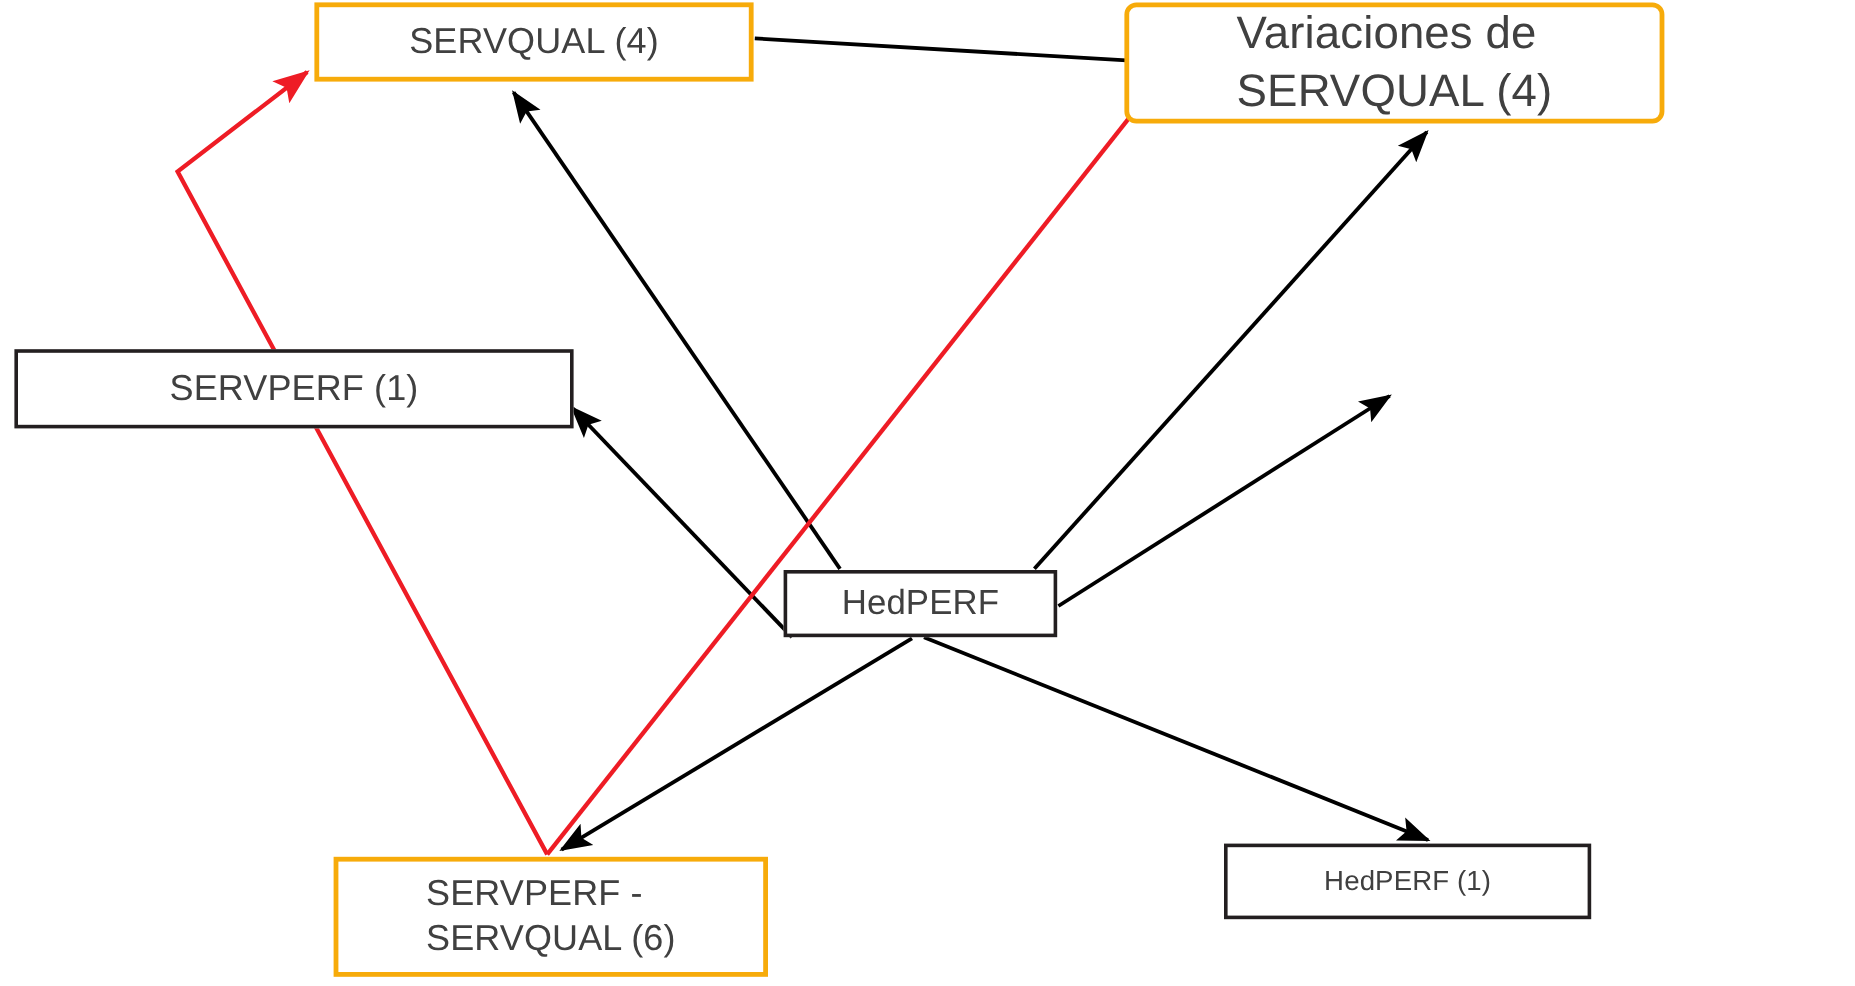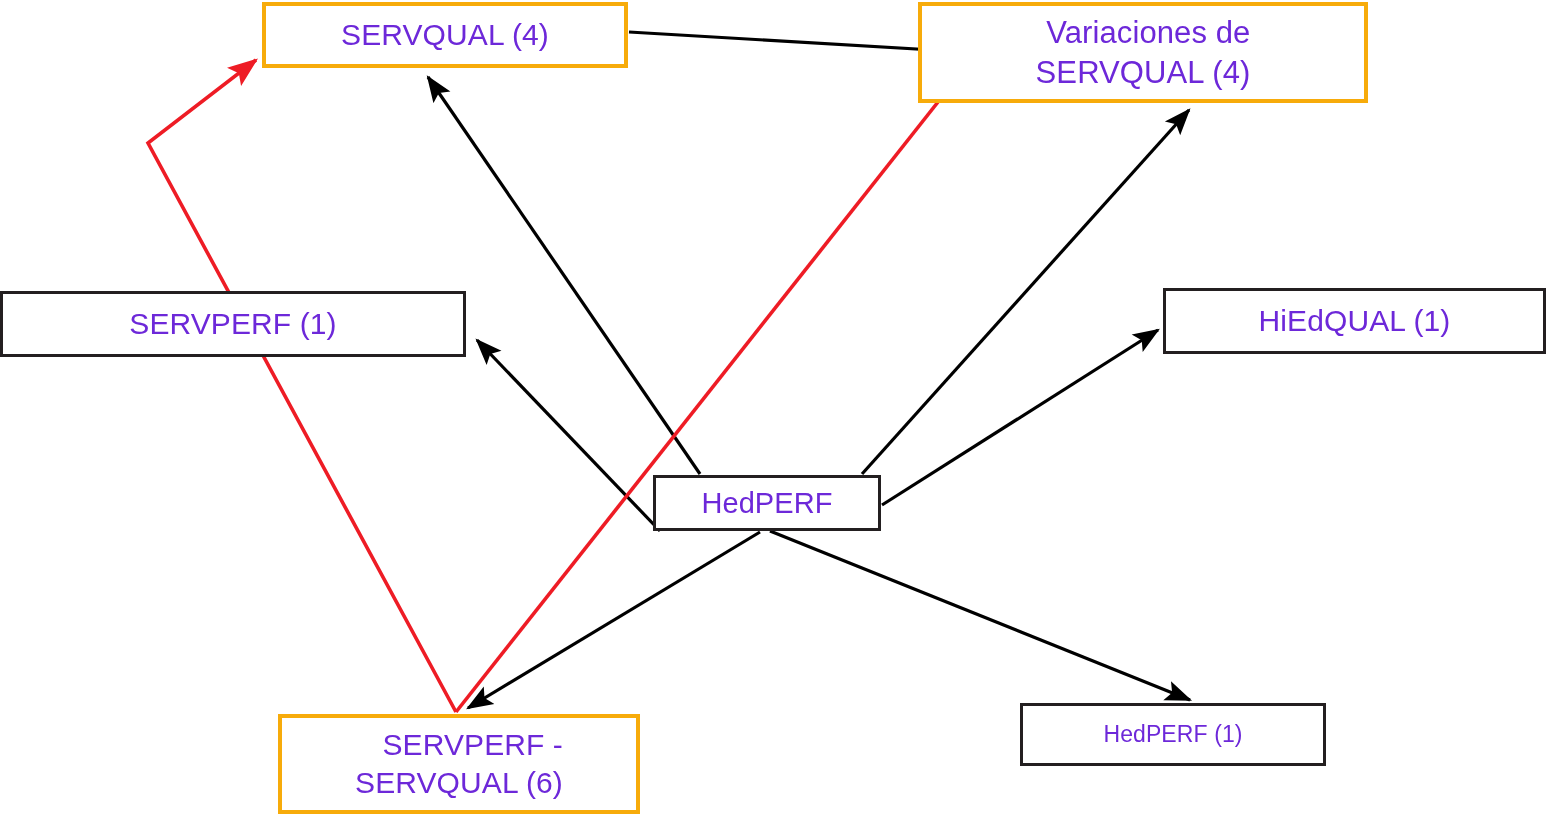--- a/index.html
+++ b/index.html
@@ -25,40 +25,40 @@
     width: 1546px;
     height: 822px;
   }
   .node {
     position: absolute;
     box-sizing: border-box;
     background: #ffffff;
     display: flex;
     align-items: center;
     justify-content: center;
-    text-align: right;
-    color: #6d28d9;
+    text-align: left;
+    color: #404040;
     line-height: 1.26;
     z-index: 5;
   }
   .node-label {
     display: block;
     white-space: pre-line;
     letter-spacing: 0.1px;
   }
   .node.black {
     border: 3px solid #231f20;
   }
   .node.orange {
     border: 4px solid #f7ab0a;
   }
   
   #node-servqual       { left: 262px; top: 2px;   width: 366px; height: 66px;  font-size: 30px; }
-  #node-variaciones    { left: 918px; top: 2px;   width: 450px; height: 101px; font-size: 31px; }
-  #node-servperf       { left: 0px;   top: 291px; width: 466px; height: 66px;  font-size: 30px; }
+  #node-variaciones    { left: 937px; top: 2px;   width: 450px; height: 101px; font-size: 38px; border-radius: 10px; }
+  #node-servperf       { left: 12px;   top: 291px; width: 466px; height: 66px;  font-size: 30px; }
   #node-hiedqual       { left: 1163px;top: 288px; width: 383px; height: 66px;  font-size: 30px; }
   #node-modelos        { left: 653px; top: 475px; width: 228px; height: 56px;  font-size: 29px; }
   #node-servperf-servqual { left: 278px; top: 714px; width: 362px; height: 100px; font-size: 30px; }
   #node-hedperf        { left: 1020px;top: 703px; width: 306px; height: 63px;  font-size: 23px; }
 </style>
 </head>
 <body>
 
 <div id="diagram-root">
 
@@ -97,23 +97,20 @@
 
   <div class="node orange" id="node-variaciones">
     <span class="node-label">Variaciones de
 SERVQUAL (4)</span>
   </div>
 
   <div class="node black" id="node-servperf">
     <span class="node-label">SERVPERF (1)</span>
   </div>
 
-  <div class="node black" id="node-hiedqual">
-    <span class="node-label">HiEdQUAL (1)</span>
-  </div>
 
   <div class="node black" id="node-modelos">
     <span class="node-label">HedPERF</span>
   </div>
 
   <div class="node orange" id="node-servperf-servqual">
     <span class="node-label">SERVPERF -
 SERVQUAL (6)</span>
   </div>
 

